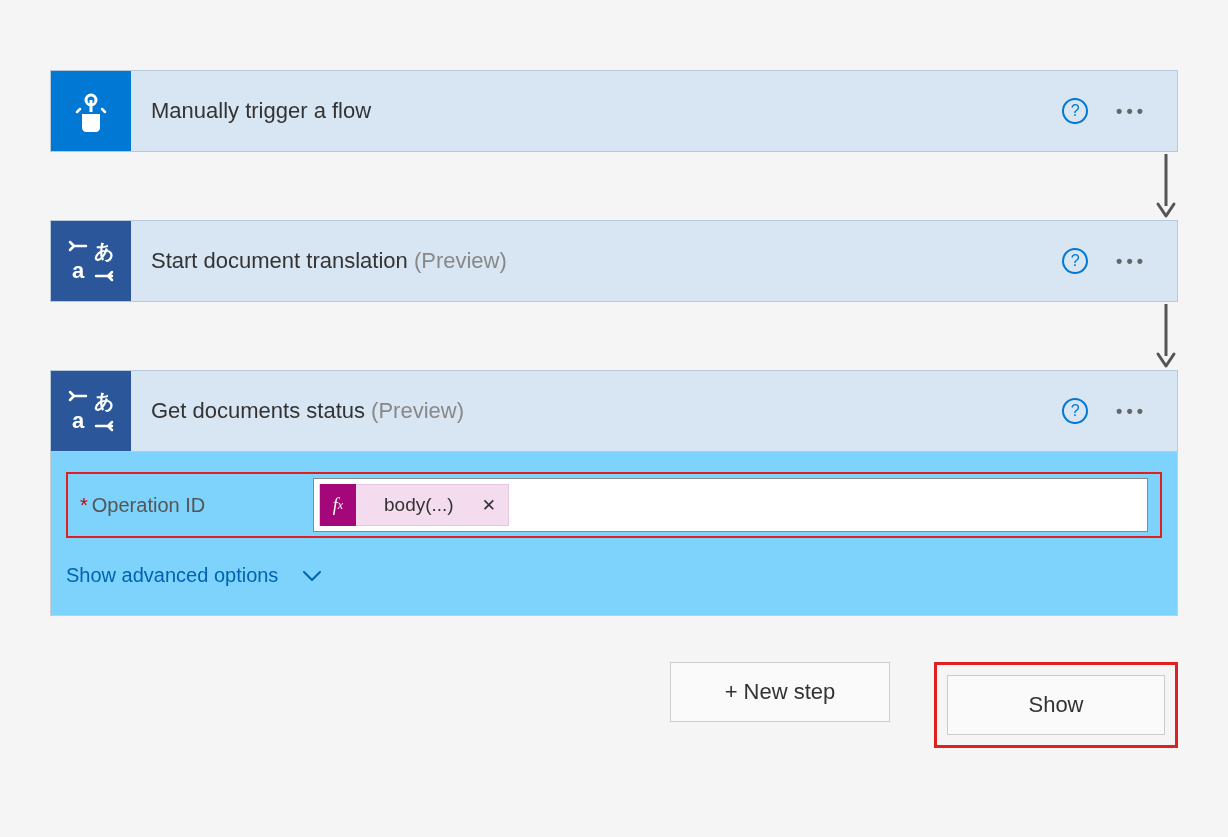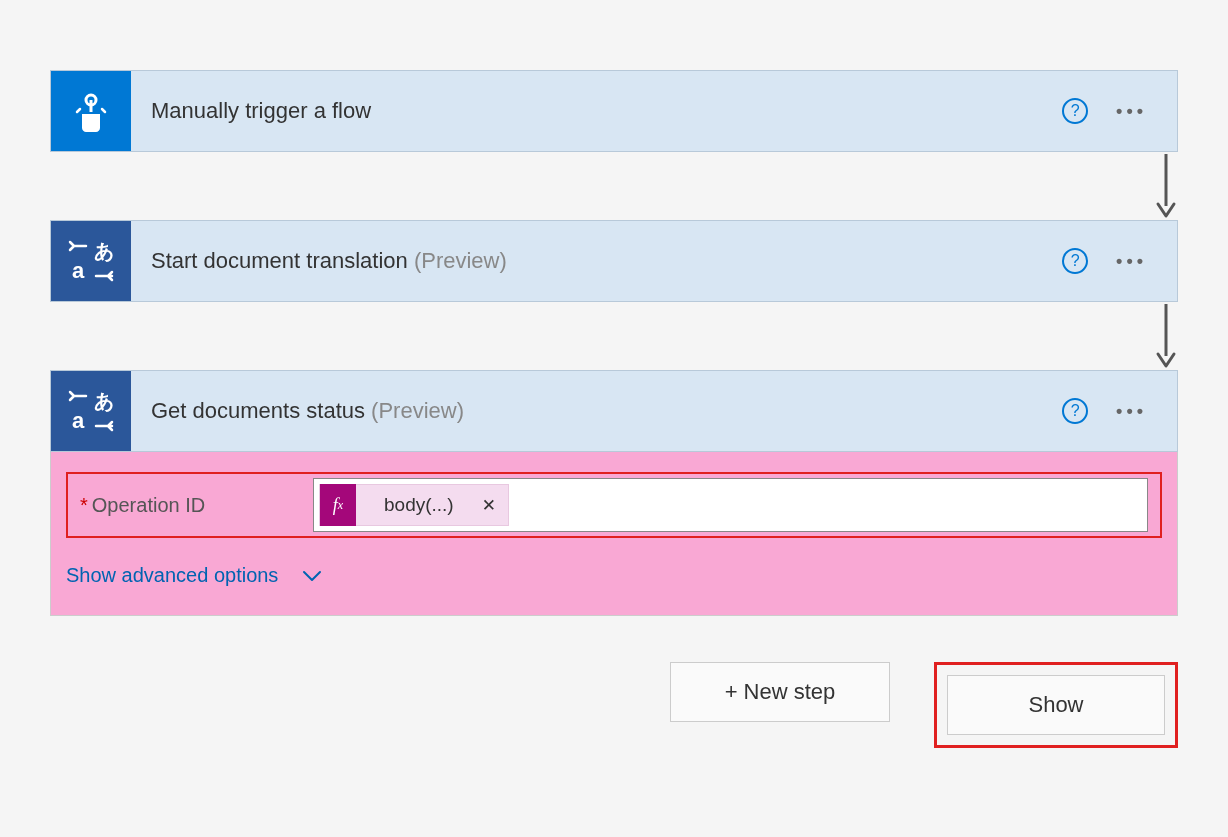--- a/index.html
+++ b/index.html
@@ -79,21 +79,21 @@
       font-weight: bold;
     }
     .arrow-connector {
       height: 68px;
       display: flex;
       align-items: center;
       justify-content: center;
     }
     .expanded-card {
       width: 1128px;
-      background: #f9a8d4;
+      background: #7dd3fc;
       border: 1px solid #ccc;
       border-top: none;
     }
     .param-row {
       display: flex;
       align-items: center;
       margin: 20px 15px 0 15px;
       border: 2.5px solid #e02020;
       padding: 10px 0;
       min-height: 65px;

